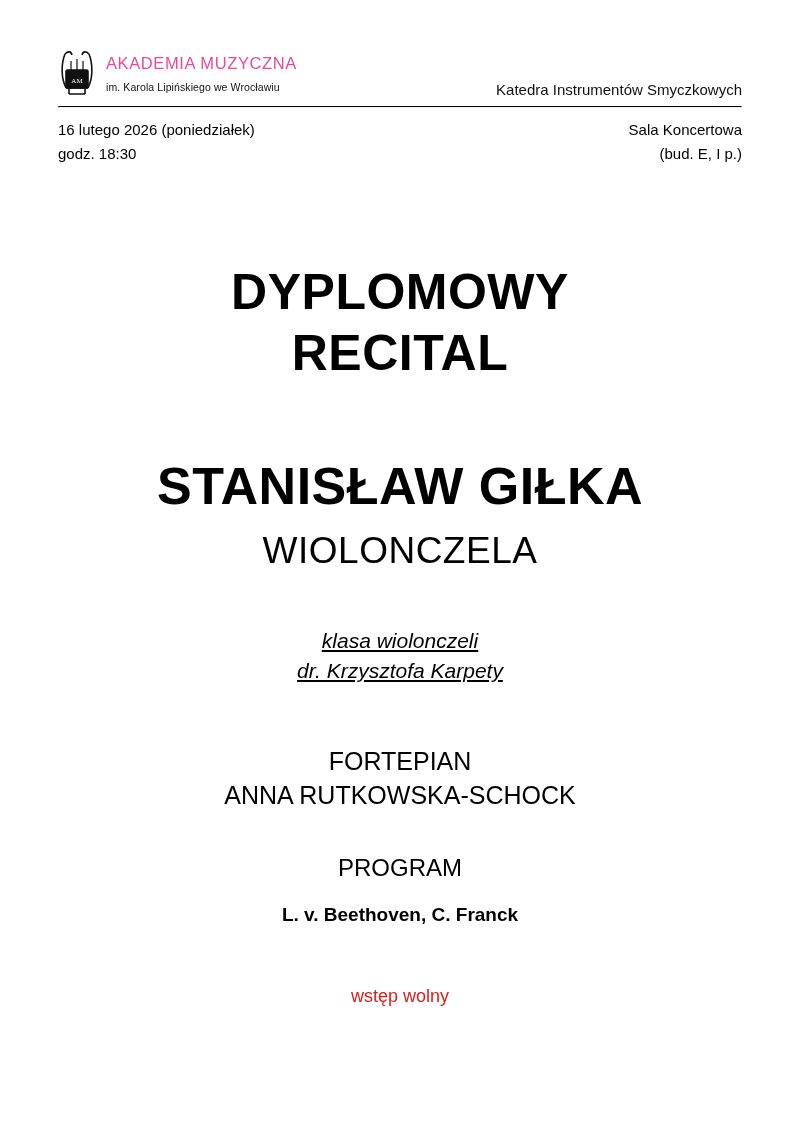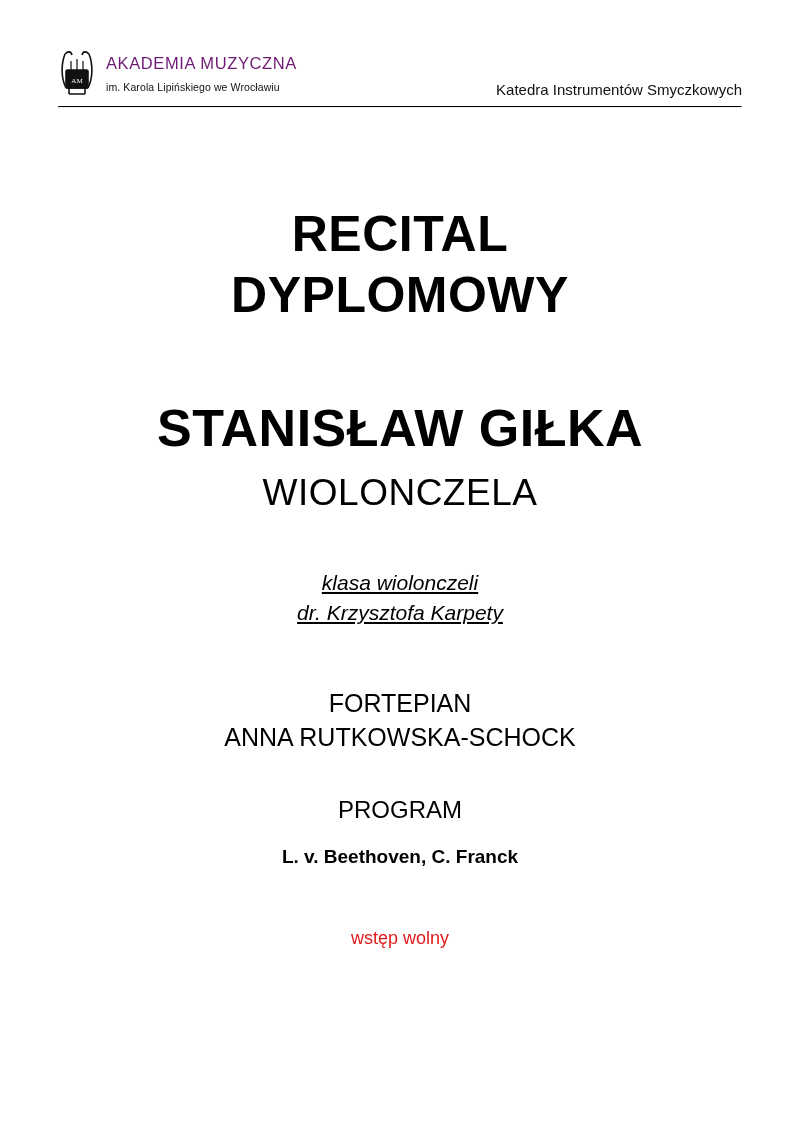--- a/index.html
+++ b/index.html
@@ -44,21 +44,21 @@
   }
   .brand-text {
     display: flex;
     flex-direction: column;
     justify-content: center;
     line-height: 1.15;
   }
   .brand-title {
     font-size: 16.5px;
     letter-spacing: 0.6px;
-    color: #701a75;
+    color: #ec4899;
   }
   .brand-sub {
     font-size: 10.5px;
     letter-spacing: 0.1px;
     color: #111;
     margin-top: 8px;
   }
   .dept {
     font-size: 15px;
     color: #111;
@@ -171,26 +171,36 @@
       <span class="brand-text">
         <span class="brand-title">AKADEMIA MUZYCZNA</span>
         <span class="brand-sub">im. Karola Lipińskiego we Wrocławiu</span>
       </span>
     </div>
     <div class="dept">Katedra Instrumentów Smyczkowych</div>
   </div>
 
   <hr class="rule">
 
+  <div class="info-row">
+    <div class="info-left">
+      <div>16 lutego 2026 (poniedziałek)</div>
+      <div>godz. 18:30</div>
+    </div>
+    <div class="info-right">
+      <div>Sala Koncertowa</div>
+      <div>(bud. E, I p.)</div>
+    </div>
+  </div>
 
   <div class="main">
 
     <div class="recital-title">
+      <span class="line">DYPLOMOWY</span>
       <span class="line">RECITAL</span>
-      <span class="line">DYPLOMOWY</span>
     </div>
 
     <div class="performer">STANISŁAW GIŁKA</div>
     <div class="instrument">WIOLONCZELA</div>
 
     <div class="class-info">
       <span class="line">klasa wiolonczeli</span>
       <span class="line">dr. Krzysztofa Karpety</span>
     </div>
 

